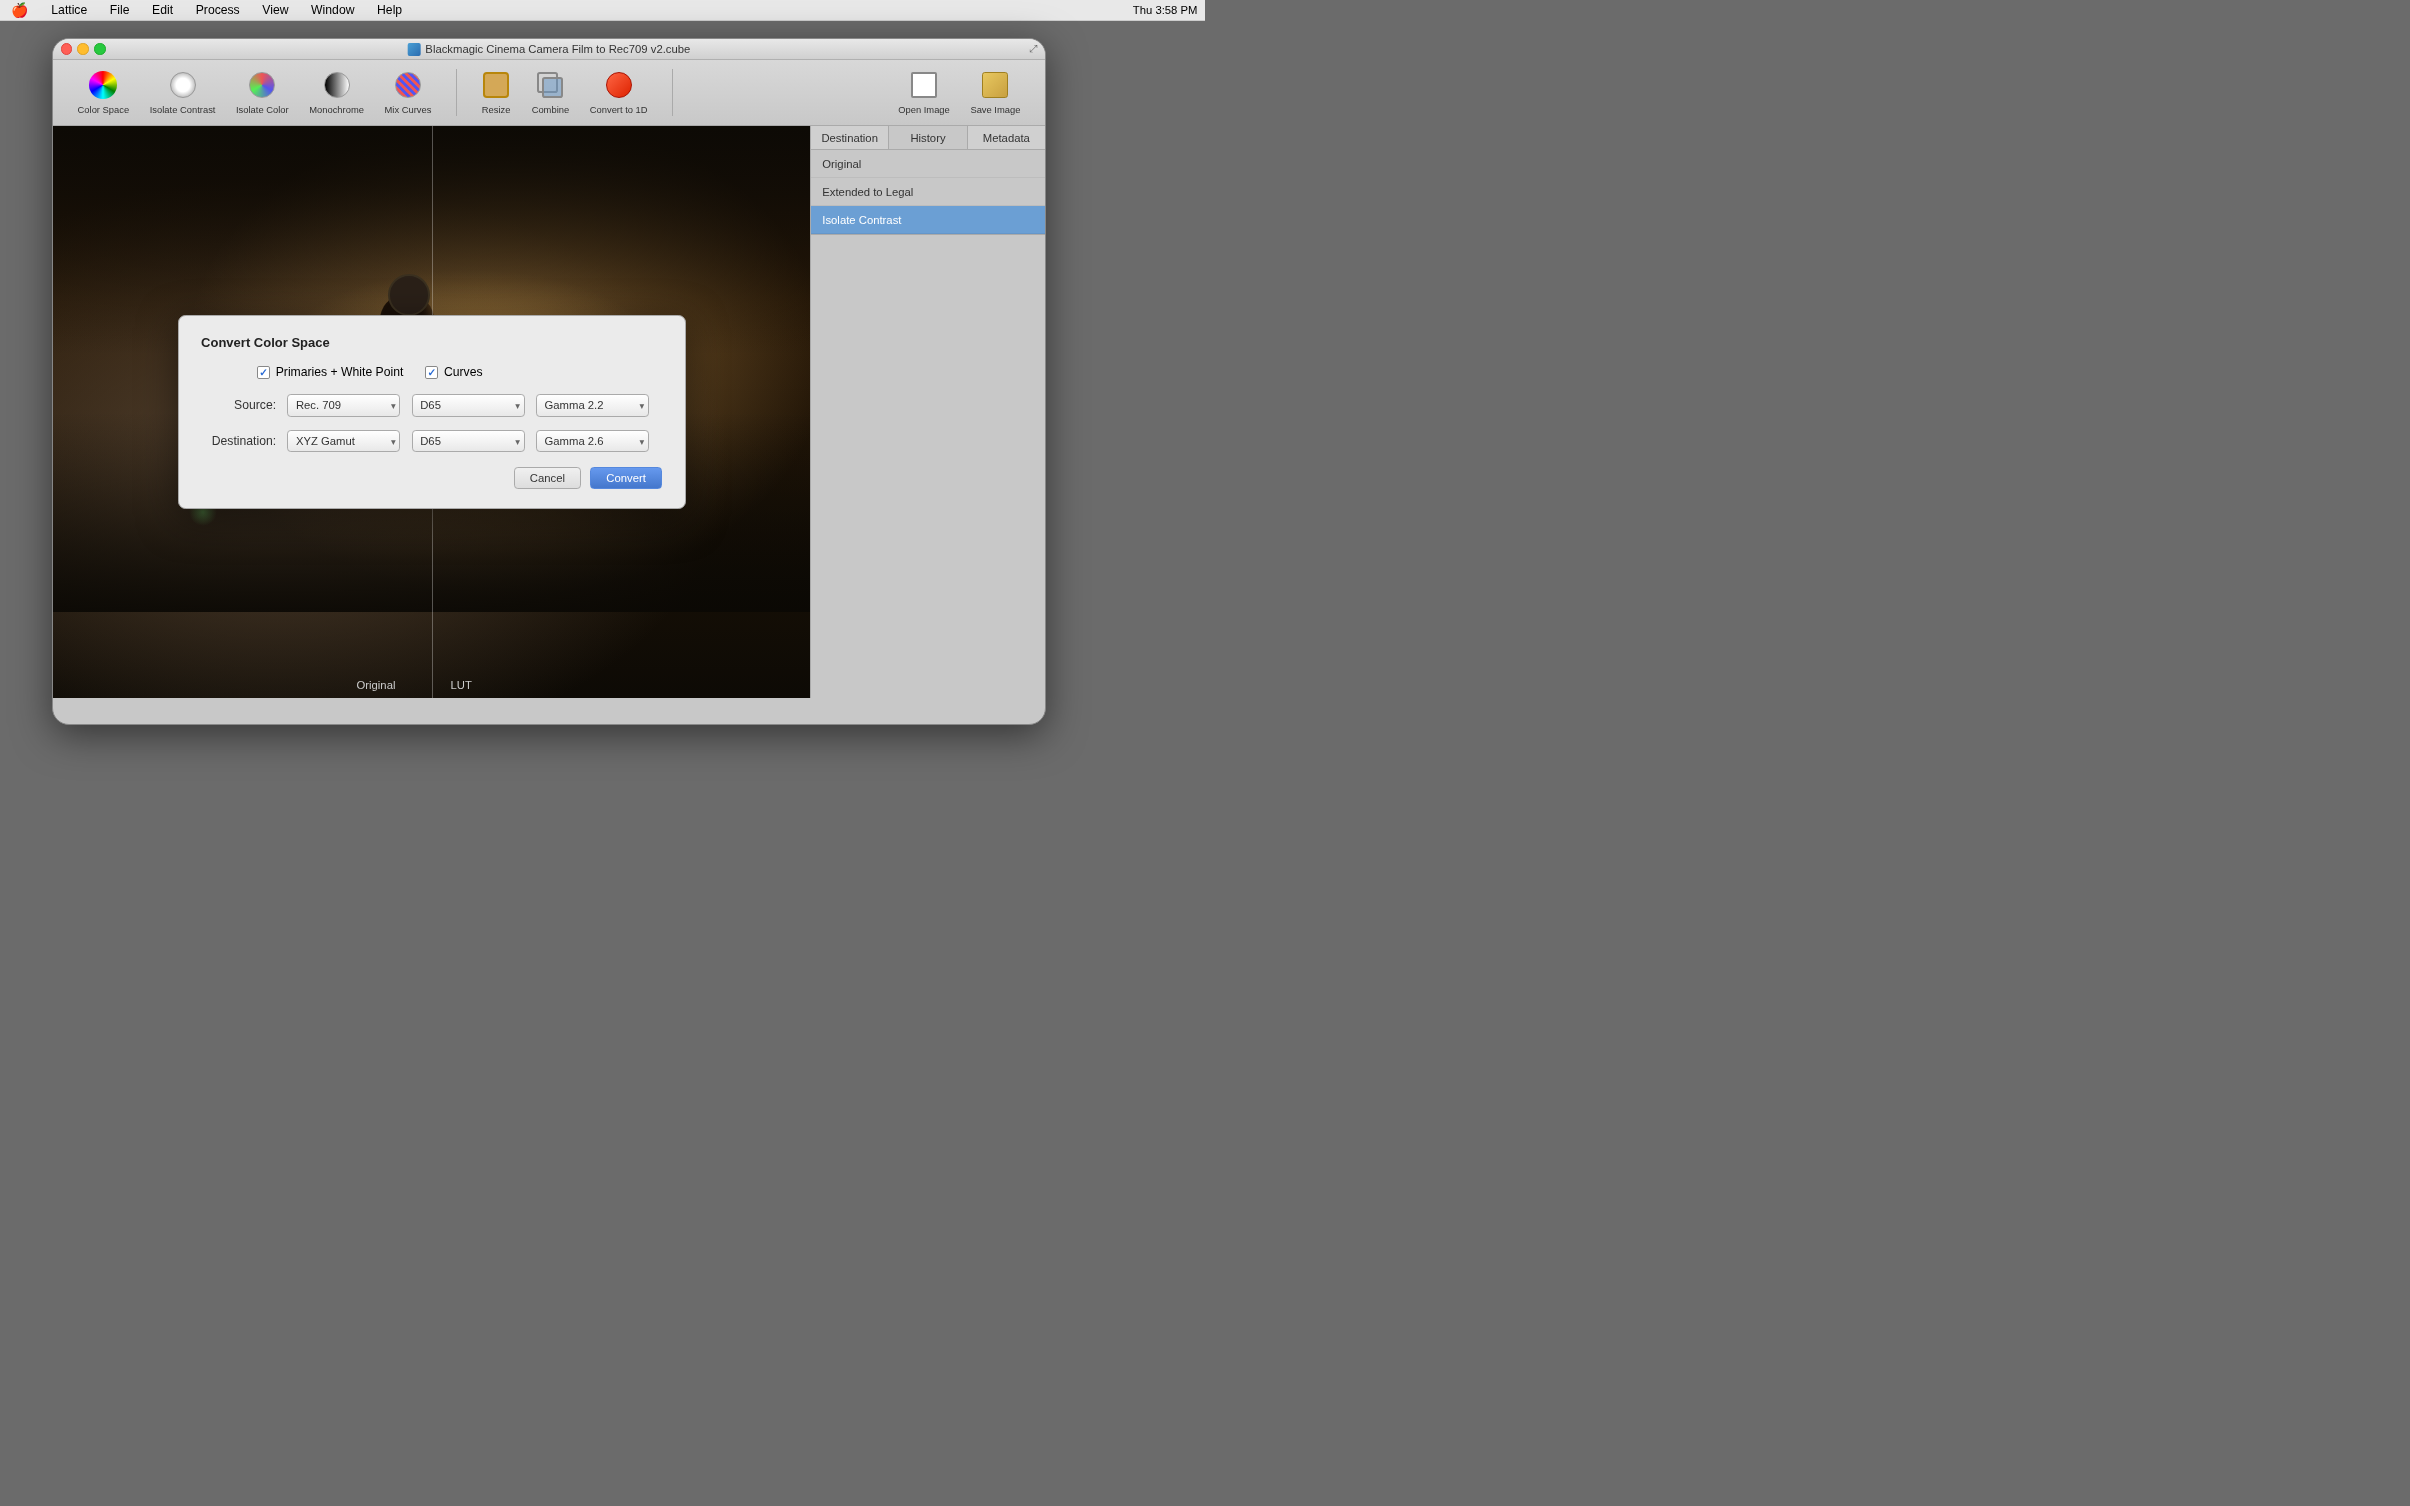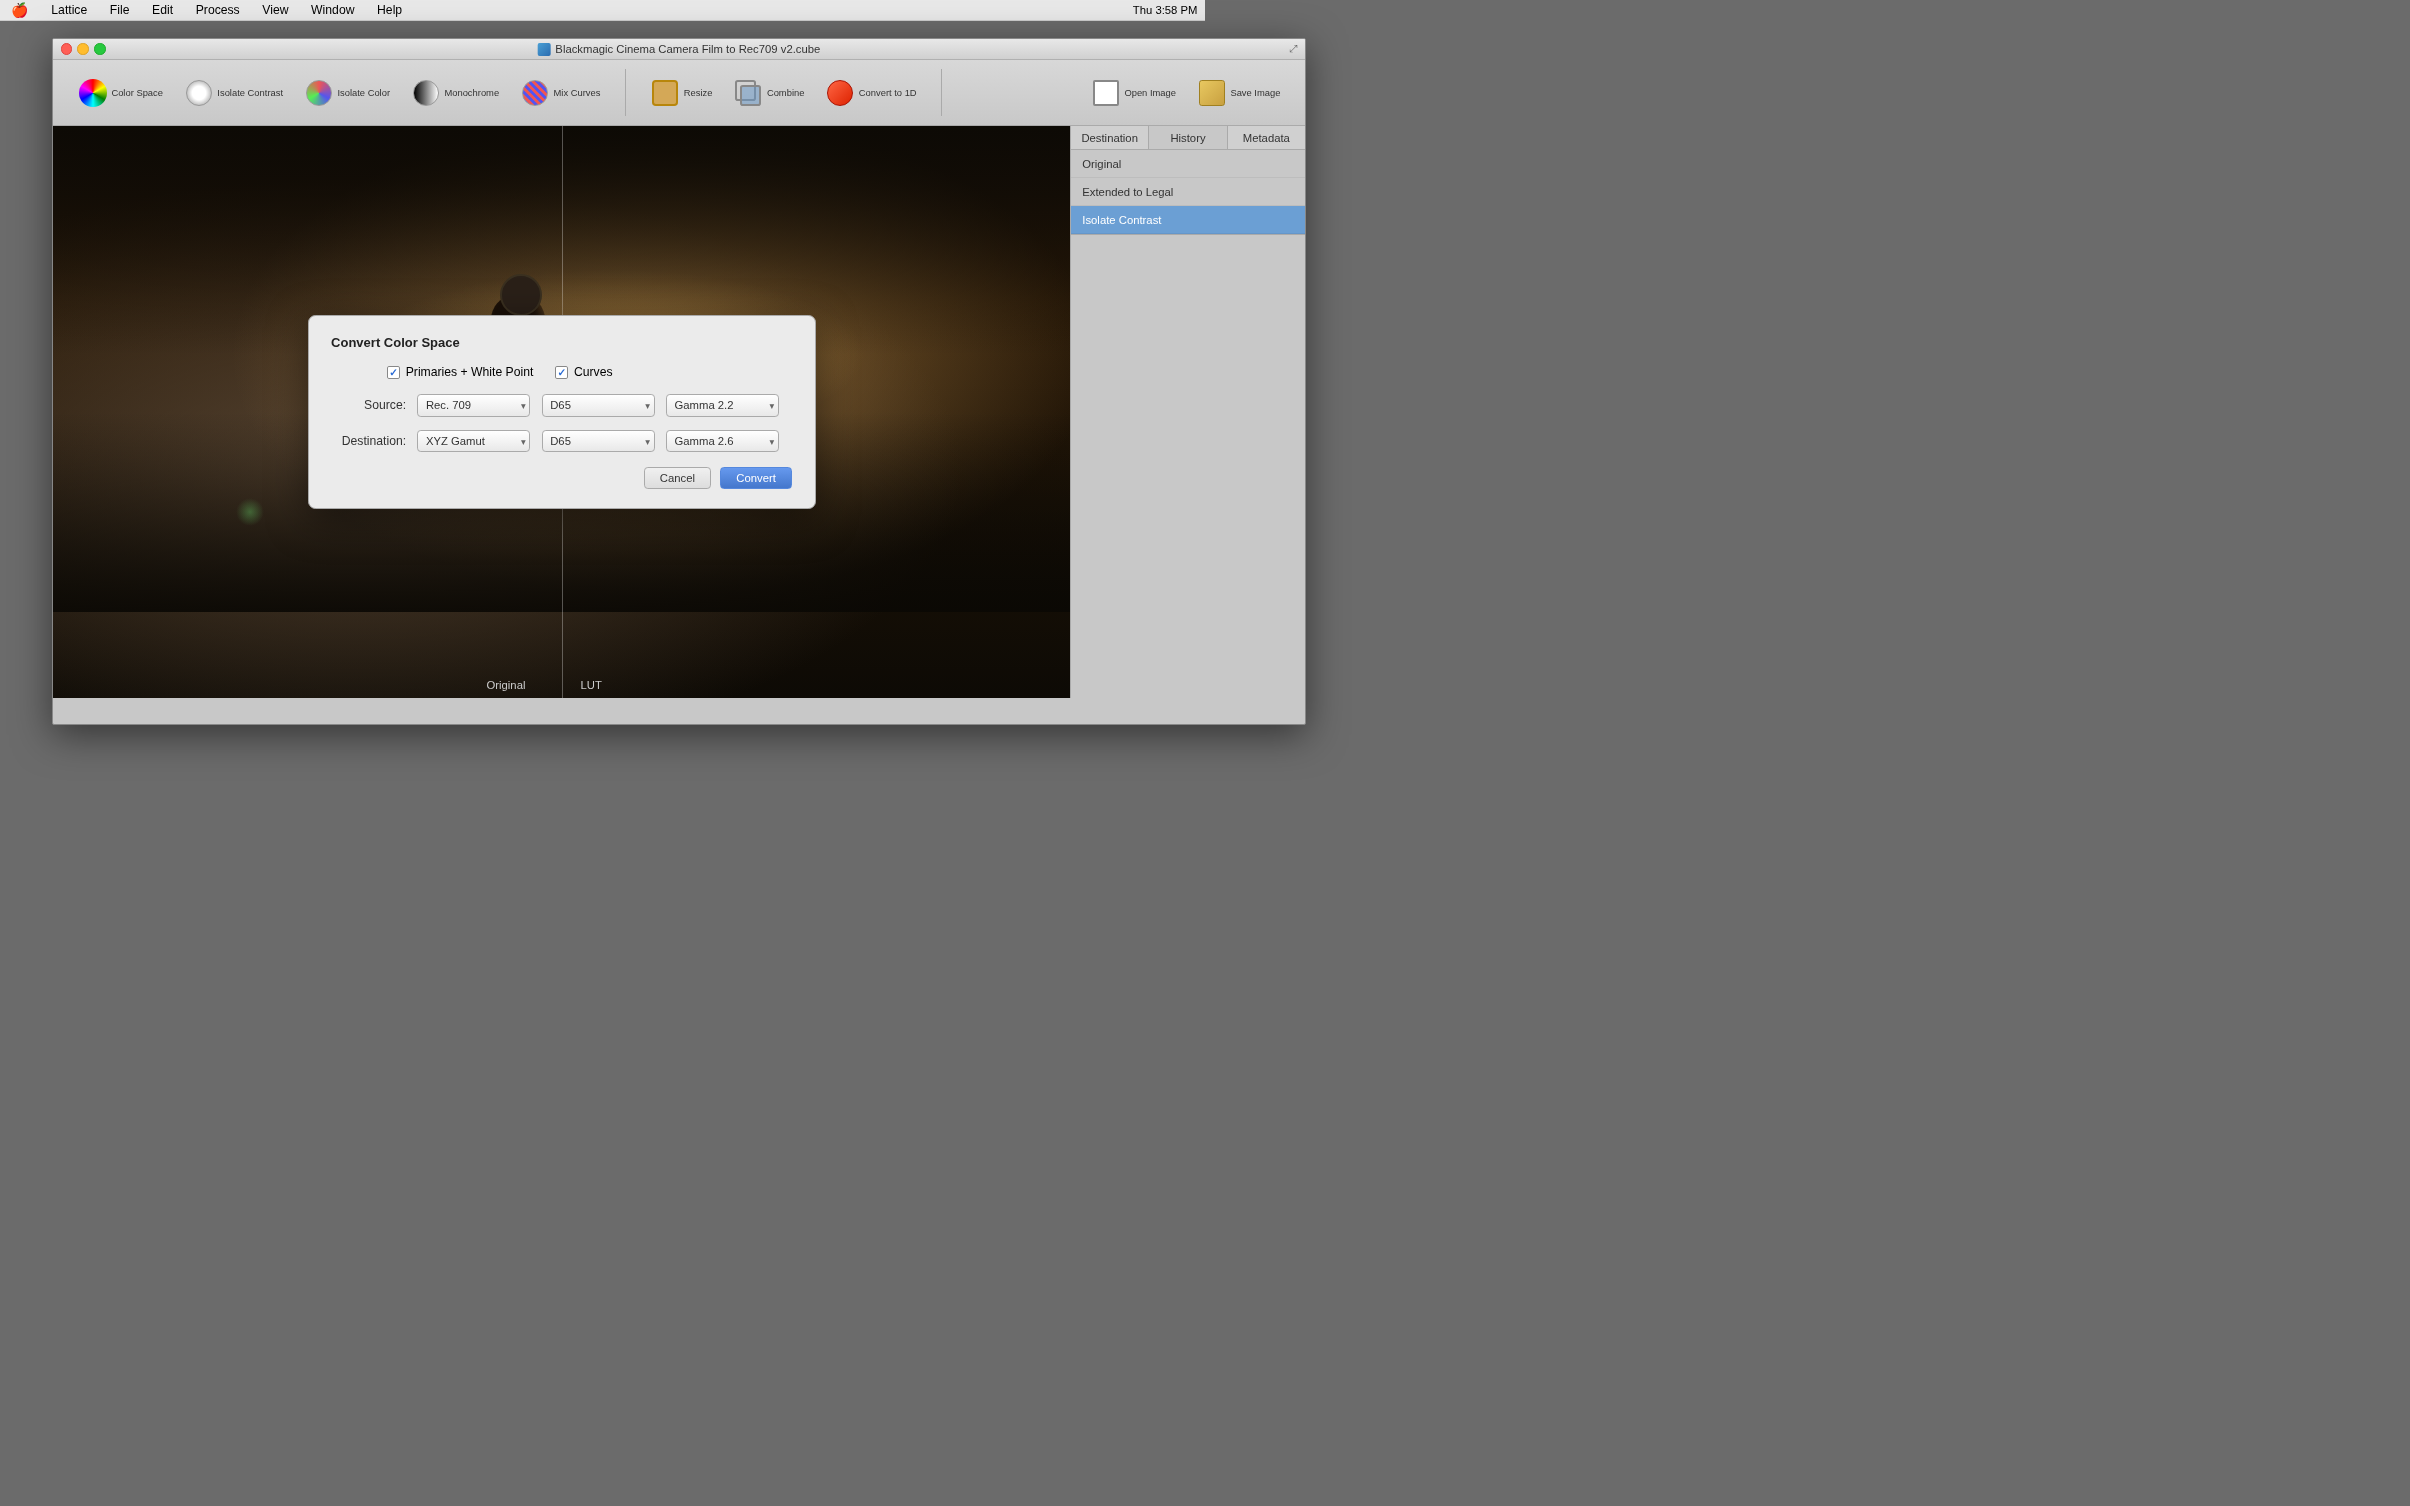--- a/index.html
+++ b/index.html
@@ -34,24 +34,24 @@
       align-items: center;
       gap: 9.4px;
       font-size: 11.3px;
     }
 
     
     .window {
       position: absolute;
       top: 38px;
       left: 52px;
-      width: 1254px;
+      width: 994px;
       height: 687px;
       background: #c8c8c8;
-      border-radius: 2px;
+      border-radius: 17px;
       box-shadow: 0 9.4px 38px rgba(0,0,0,0.5);
       overflow: hidden;
       border: 0.9px solid #888;
     }
 
     
     .titlebar {
       background: linear-gradient(to bottom, #e8e8e8, #d0d0d0);
       height: 21px;
       display: flex;
@@ -108,21 +108,21 @@
       gap: 9.4px;
     }
     .toolbar-separator {
       width: 0.9px;
       height: 47px;
       background: #aaa;
       margin: 0 9.4px;
     }
     .toolbar-item {
       display: flex;
-      flex-direction: row;
+      flex-direction: column;
       align-items: center;
       gap: 3.8px;
       cursor: pointer;
       padding: 3.8px 5.6px;
       border-radius: 3.8px;
     }
     .toolbar-item-icon {
       width: 30px;
       height: 30px;
       display: flex;

